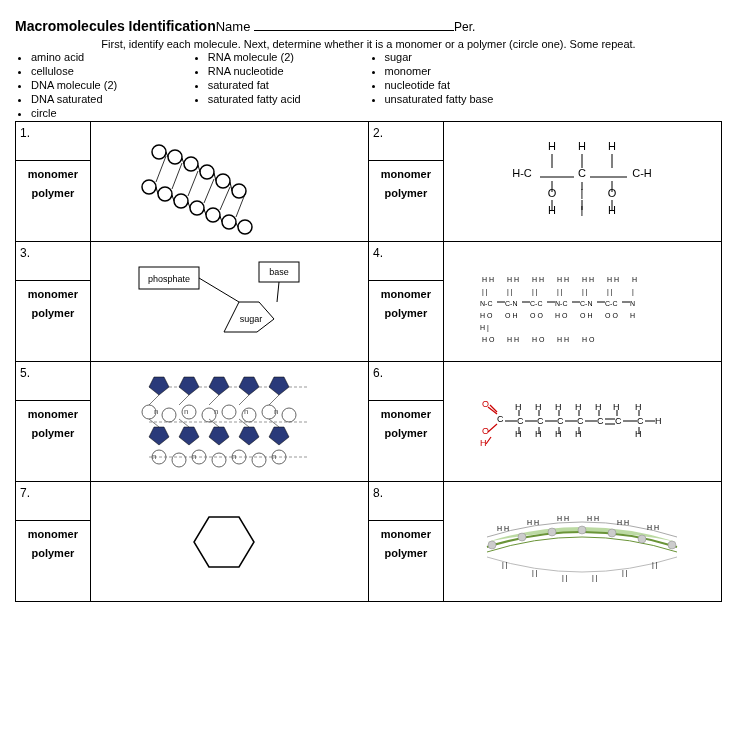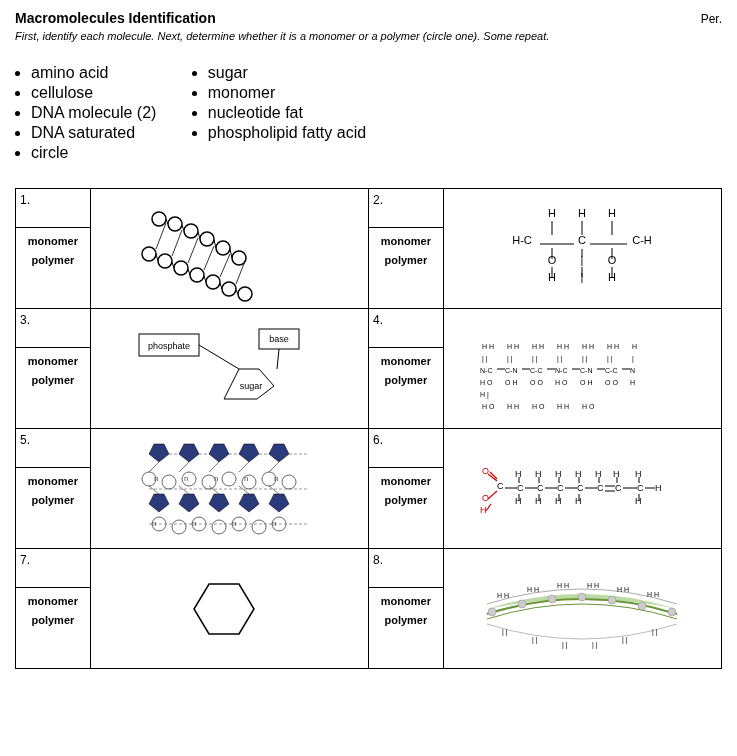--- a/index.html
+++ b/index.html
@@ -11,40 +11,41 @@
       width: 737px;
       padding: 10px 15px;
     }
     h1 {
       font-size: 14px;
       font-weight: bold;
       display: inline;
     }
     .header-row {
       display: flex;
-      justify-content: space-between;
+      justify-content: flex-start;
       align-items: baseline;
       margin-bottom: 4px;
+      margin-top: 8px;
     }
     .header-center {
       font-size: 13px;
     }
     .header-right {
       font-size: 12px;
     }
     .instructions {
       font-size: 11px;
-      font-style: italic;
-      margin-bottom: 22px;
+      margin-bottom: 1px;
+      text-align: center;
     }
     .molecule-list {
       display: grid;
       grid-template-columns: repeat(4, 1fr);
-      margin-bottom: 24px;
-      font-size: 16px;
+      margin-bottom: 0;
+      font-size: 11px;
     }
     .molecule-list ul {
       list-style: disc;
       padding-left: 16px;
     }
     .molecule-list li {
       margin-bottom: 2px;
     }
     .grid-table {
       border-collapse: collapse;
@@ -92,38 +93,47 @@
       border-bottom: 1px solid #000;
       display: inline-block;
       width: 200px;
     }
   </style>
 </head>
 <body>
 
 <div class="header-row">
   <h1>Macromolecules Identification</h1>
+  <span class="header-center">
+    <span>Name</span> <span class="name-line"></span>
+  </span>
   <span class="header-right">Per.</span>
 </div>
 
 <p class="instructions">First, identify each molecule.  Next, determine whether it is a monomer or a polymer (circle one).  Some repeat.</p>
 
 <div class="molecule-list">
   <ul>
     <li>amino acid</li>
     <li>cellulose</li>
     <li>DNA molecule (2)</li>
     <li>DNA saturated</li>
     <li>circle</li>
   </ul>
   <ul>
+    <li>RNA molecule (2)</li>
+    <li>RNA nucleotide</li>
+    <li>saturated fat</li>
+    <li>saturated fatty acid</li>
+  </ul>
+  <ul>
     <li>sugar</li>
     <li>monomer</li>
     <li>nucleotide fat</li>
-    <li>phospholipid fatty acid</li>
+    <li>unsaturated fatty base</li>
   </ul>
 </div>
 
 <table class="grid-table">
 
   <tbody>
       <tr>
     <td class="num-cell">1.</td>
     <td class="img-cell" rowspan="2">
 

